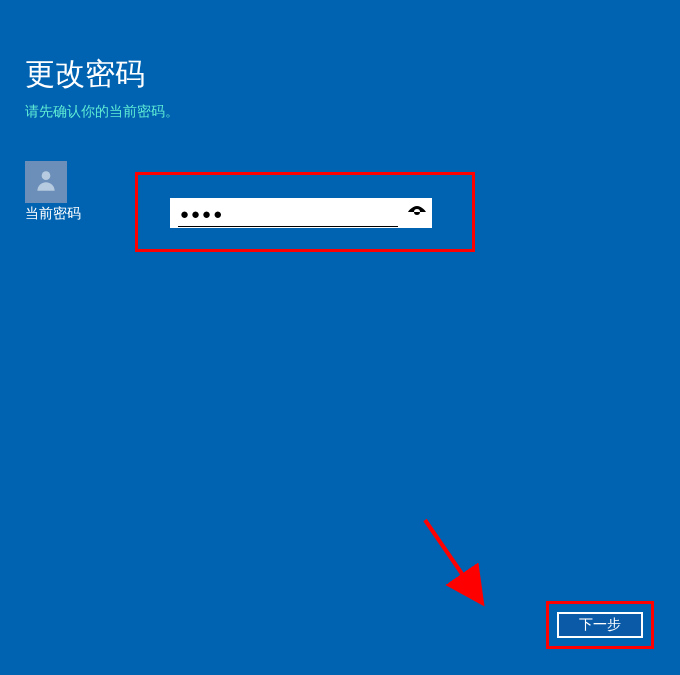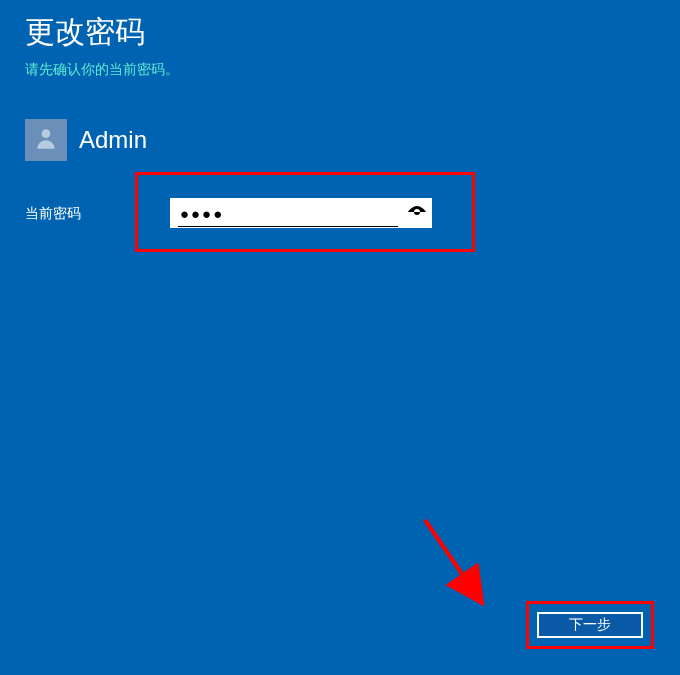--- a/index.html
+++ b/index.html
@@ -9,20 +9,21 @@
       background: #0063b1;
       font-family: "Microsoft YaHei", "Segoe UI", sans-serif;
       color: #ffffff;
       position: relative;
       overflow: hidden;
     }
     .page-title {
       font-size: 30px;
       font-weight: 300;
       padding: 12px 0 0 25px;
+      margin-top: 42px;
     }
     .subtitle {
       font-size: 14px;
       padding: 8px 0 0 25px;
       color: #5eead4;
     }
     .user-row {
       display: flex;
       align-items: center;
       margin: 40px 0 0 25px;
@@ -115,21 +116,21 @@
       right: 26px;
       display: flex;
       gap: 14px;
       align-items: center;
     }
     .highlight-box-btn {
       border: 3px solid #ff0000;
       padding: 8px;
     }
     .win-btn {
-      width: 106px;
+      width: 86px;
       height: 26px;
       border: 2px solid #ffffff;
       background: transparent;
       color: #ffffff;
       font-size: 14px;
       font-family: inherit;
       cursor: pointer;
     }
     .win-btn.primary {
       background: #0a5aa8;
@@ -143,21 +144,20 @@
 
 <div class="user-row">
   <div class="avatar">
     <span>
       <svg viewBox="0 0 24 24">
           <circle cx="12" cy="8" r="4"></circle>
           <path d="M4 22c0-4.4 3.6-8 8-8s8 3.6 8 8H4z"></path>
         </svg>
     </span>
   </div>
-  <div class="username">Admin</div>
 </div>
 
 <div class="form-row">
   <span class="field-label">当前密码</span>
 </div>
 
 <div class="highlight-box"></div>
 
 <div class="password-wrap">
   <input type="text" class="password-input" value="●●●●" style="">

